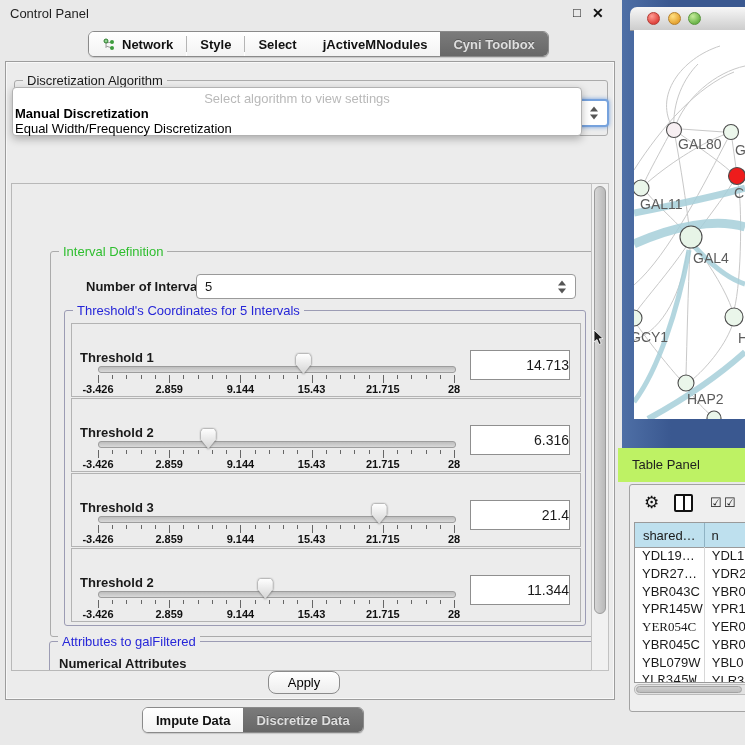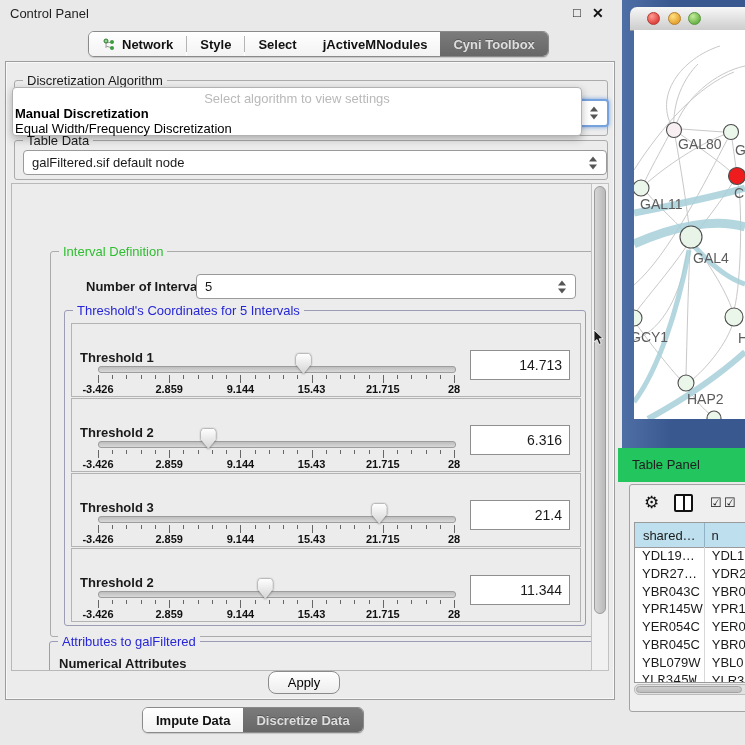--- a/index.html
+++ b/index.html
@@ -72,21 +72,21 @@
              background:linear-gradient(#fefefe,#d4d4d4);}
   .ticks{position:absolute;left:26px;top:51px;width:356px;height:10px;}
   .tick{position:absolute;top:0;width:1px;background:#666;}
   .tick.major{height:8px;}
   .tick.minor{height:4px;}
   .tick-labels{position:absolute;left:26px;top:59px;width:356px;height:12px;}
   .tick-lab{position:absolute;transform:translateX(-50%);font-size:11px;font-weight:bold;
             color:#101010;white-space:nowrap;}
   .thr-value{position:absolute;left:398px;top:26px;width:100px;height:30px;background:#fff;
              border:1px solid #8f8f8f;font-size:14px;display:flex;align-items:center;
-             justify-content:flex-end;padding-right:7px;box-sizing:border-box;}
+             justify-content:flex-end;box-sizing:border-box;}
 
   #attrs-group{left:37px;top:457px;width:545px;height:88px;border-color:#9c9cb4;}
   #attrs-header{position:absolute;left:9px;top:14px;font-size:13px;font-weight:bold;}
 
   #apply-button{position:absolute;left:262px;top:609px;width:72px;height:23px;
                 border:1px solid #8b8b8b;border-radius:8px;background:linear-gradient(#ffffff,#ededed);
                 font-size:13px;font-family:Liberation Sans, sans-serif;}
 
   
   #net-window{position:absolute;left:622px;top:0;width:123px;height:448px;
@@ -94,21 +94,21 @@
   #net-titlebar{position:absolute;left:8px;top:7px;width:115px;height:23px;border-top-left-radius:7px;
                 background:linear-gradient(#f7f7f7,#cdcdcd);border-bottom:1px solid #969696;}
   .light{position:absolute;top:5px;width:13px;height:13px;border-radius:50%;}
   #light-red{left:17px;background:radial-gradient(circle at 35% 30%,#ff9d94,#e0443e 70%);border:1px solid #b23a34;box-sizing:border-box;}
   #light-yellow{left:38px;background:radial-gradient(circle at 35% 30%,#ffe082,#e6a432 70%);border:1px solid #b4802a;box-sizing:border-box;}
   #light-green{left:58px;background:radial-gradient(circle at 35% 30%,#c5ec9b,#6cb54a 70%);border:1px solid #58953c;box-sizing:border-box;}
   #net-canvas{position:absolute;left:12px;top:30px;width:111px;height:389px;background:#fff;overflow:hidden;}
   #net-canvas svg{display:block;}
   .net-label{font-size:14px;fill:#5c5c5c;font-family:"Liberation Sans",sans-serif;}
 
-  #tablepanel-strip{position:absolute;left:618px;top:448px;width:127px;height:34px;background:#22c55e;}
+  #tablepanel-strip{position:absolute;left:618px;top:448px;width:127px;height:34px;background:#bef264;}
   #tablepanel-title{position:absolute;left:14px;top:9px;font-size:13px;color:#1f1f1f;}
 
   #table-panel{position:absolute;left:629px;top:484px;width:130px;height:228px;background:#efefef;
                border:1px solid #a3a3a3;border-radius:3px;box-sizing:border-box;}
   #tp-toolbar{position:absolute;left:0;top:0;width:100%;height:36px;}
   #gear-icon{position:absolute;left:14px;top:7px;font-size:17px;color:#111;}
   #split-icon{position:absolute;left:44px;top:9px;width:15px;height:14px;border:2px solid #111;
               border-radius:2px;background:linear-gradient(#111,#111) center/2px 100% no-repeat #fff;}
   .check-icon{position:absolute;top:10px;font-size:13px;color:#111;}
   #tp-table{position:absolute;left:4px;top:37px;width:126px;height:161px;background:#fff;
@@ -168,30 +168,20 @@
     <div class="groupbox" id="algo-group" style="left:8px;top:18px;width:592px;height:54px;">
       <span class="group-title">Discretization Algorithm</span>
       <div class="combo focused" style="left:8px;top:18px;width:574px;height:24px;">
         <span class="spin-arrows">
           <span class="up"></span>
             <span class="dn"></span>
         </span>
       </div>
     </div>
 
-    <div class="groupbox" id="tabledata-group" style="left:8px;top:78px;width:592px;height:38px;">
-      <span class="group-title">Table Data</span>
-      <div class="combo" style="left:8px;top:9px;width:574px;height:23px;">
-        <span>galFiltered.sif default node</span>
-        <span class="spin-arrows">
-          <span class="up"></span>
-            <span class="dn"></span>
-        </span>
-      </div>
-    </div>
 
     <div id="scrollarea">
 
       <div class="groupbox" id="interval-group">
         <span class="group-title t-green">Interval Definition</span>
         <span id="noi-label">Number of Intervals</span>
         <div class="combo" id="noi-spinner">
           <span>5</span>
           <span class="spin-arrows">
             <span class="up"></span>
@@ -496,21 +486,21 @@
         </div>
         <div class="tp-row">
           <div class="tp-cell" style="width: 76px;">YBR043C</div>
           <div class="tp-cell" style="width: 60px;">YBR0</div>
         </div>
         <div class="tp-row">
           <div class="tp-cell" style="width: 76px;">YPR145W</div>
           <div class="tp-cell" style="width: 60px;">YPR1</div>
         </div>
         <div class="tp-row">
-          <div class="tp-cell" style="width: 76px;">YER054C</div>
+          <div class="tp-cell" style="width: 76px; font-family: Liberation Serif, serif;">YER054C</div>
           <div class="tp-cell" style="width: 60px;">YER0</div>
         </div>
         <div class="tp-row">
           <div class="tp-cell" style="width: 76px;">YBR045C</div>
           <div class="tp-cell" style="width: 60px;">YBR0</div>
         </div>
         <div class="tp-row">
           <div class="tp-cell" style="width: 76px;">YBL079W</div>
           <div class="tp-cell" style="width: 60px;">YBL0</div>
         </div>

